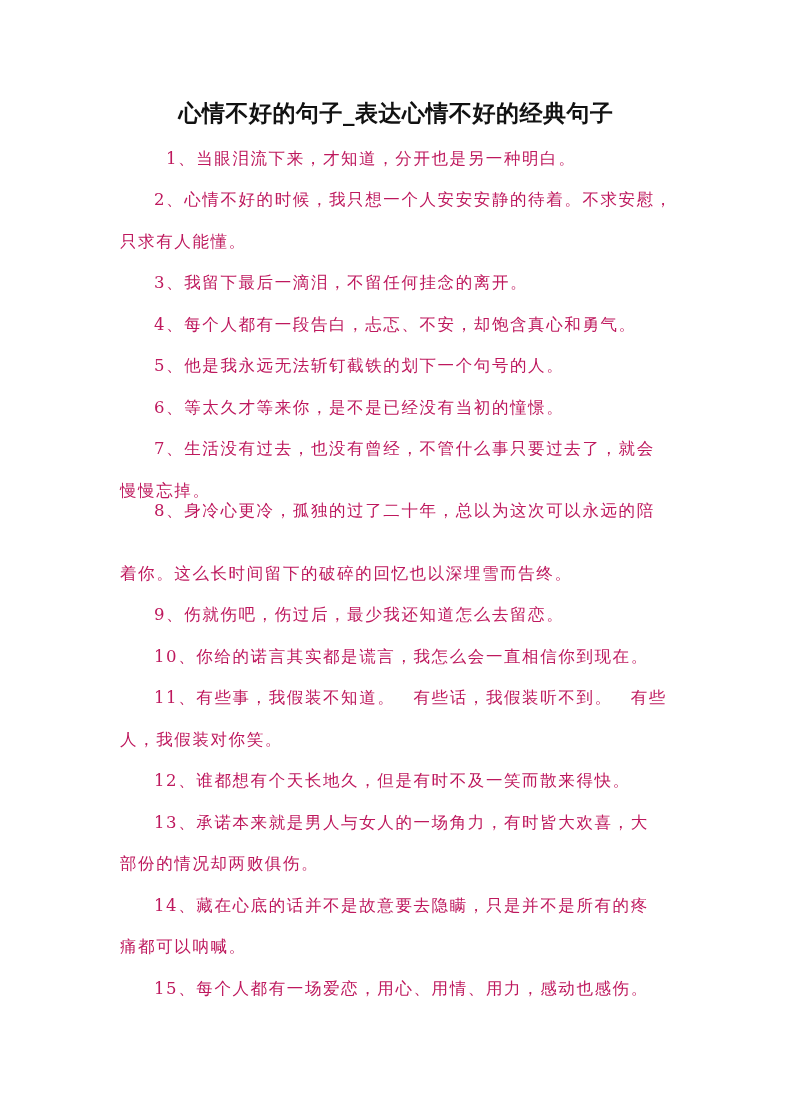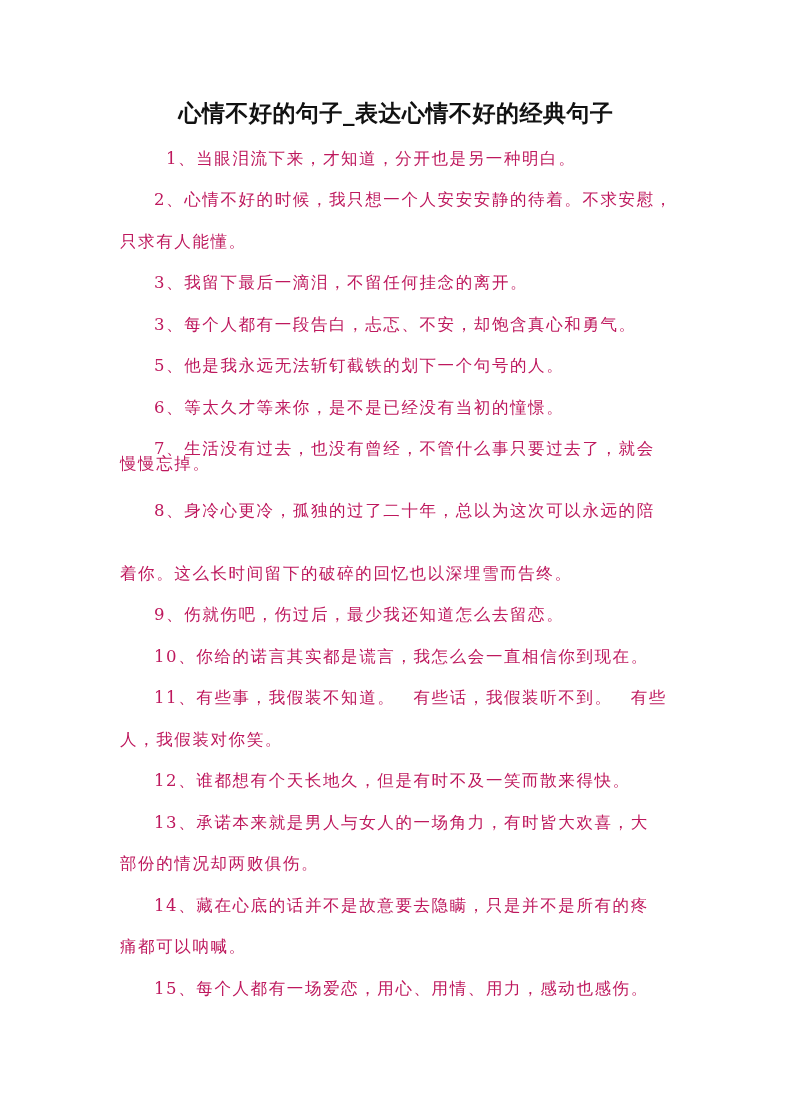--- a/index.html
+++ b/index.html
@@ -19,25 +19,25 @@
 </head>
 <body>
 
 <div class="page">
   <div class="title">心情不好的句子_表达心情不好的经典句子</div>
   <div id="lines">
       <div class="line" style="left: 166px; top: 148px;">1、当眼泪流下来，才知道，分开也是另一种明白。</div>
       <div class="line" style="left: 154px; top: 189px; text-align: right;">2、心情不好的时候，我只想一个人安安安静的待着。不求安慰，</div>
       <div class="line" style="left: 120px; top: 231px;">只求有人能懂。</div>
       <div class="line" style="left: 154px; top: 272px;">3、我留下最后一滴泪，不留任何挂念的离开。</div>
-      <div class="line" style="left: 154px; top: 314px;">3、每个人都有一段告白，忐忑、不安，却饱含真心和勇气。</div>
+      <div class="line" style="left: 154px; top: 314px;">4、每个人都有一段告白，忐忑、不安，却饱含真心和勇气。</div>
       <div class="line" style="left: 154px; top: 355px;">5、他是我永远无法斩钉截铁的划下一个句号的人。</div>
       <div class="line" style="left: 154px; top: 397px;">6、等太久才等来你，是不是已经没有当初的憧憬。</div>
       <div class="line" style="left: 154px; top: 438px;">7、生活没有过去，也没有曾经，不管什么事只要过去了，就会</div>
-      <div class="line" style="left: 120px; top: 453px;">慢慢忘掉。</div>
+      <div class="line" style="left: 120px; top: 480px;">慢慢忘掉。</div>
       <div class="line" style="left: 154px; top: 500px;">8、身冷心更冷，孤独的过了二十年，总以为这次可以永远的陪</div>
       <div class="line" style="left: 120px; top: 563px;">着你。这么长时间留下的破碎的回忆也以深埋雪而告终。</div>
       <div class="line" style="left: 154px; top: 604px;">9、伤就伤吧，伤过后，最少我还知道怎么去留恋。</div>
       <div class="line" style="left: 154px; top: 646px;">10、你给的诺言其实都是谎言，我怎么会一直相信你到现在。</div>
       <div class="line" style="left: 154px; top: 687px;">11、有些事，我假装不知道。　有些话，我假装听不到。　有些</div>
       <div class="line" style="left: 120px; top: 729px;">人，我假装对你笑。</div>
       <div class="line" style="left: 154px; top: 770px;">12、谁都想有个天长地久，但是有时不及一笑而散来得快。</div>
       <div class="line" style="left: 154px; top: 812px;">13、承诺本来就是男人与女人的一场角力，有时皆大欢喜，大</div>
       <div class="line" style="left: 120px; top: 853px;">部份的情况却两败俱伤。</div>
       <div class="line" style="left: 154px; top: 895px;">14、藏在心底的话并不是故意要去隐瞒，只是并不是所有的疼</div>

